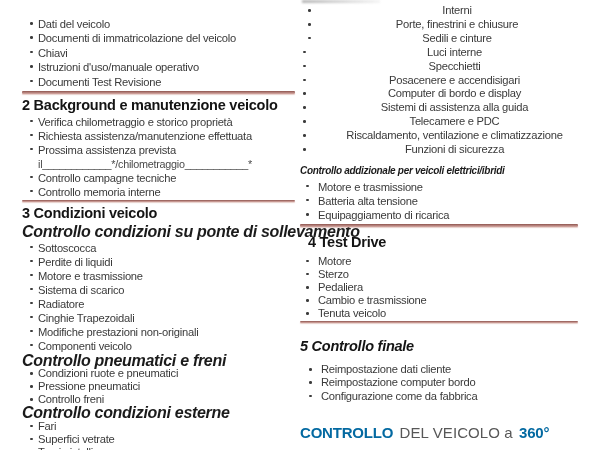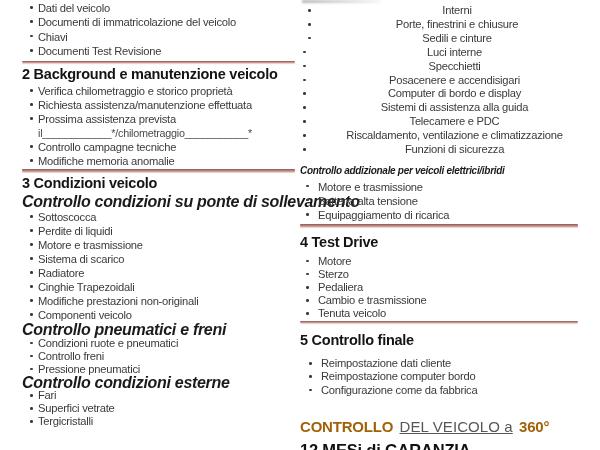--- a/index.html
+++ b/index.html
@@ -37,83 +37,84 @@
   }
   .divider{
     height:2.5px;border-radius:1px;
     background:linear-gradient(#8e544e,#d8aca6);
     box-shadow:0 1px 1px rgba(210,160,152,0.5);
   }
   .col-left .divider{width:273px;}
   .col-right .divider{width:278px;}
 
   
-  .s1{margin-top:1px;}        .s1 li{line-height:14.4px;}
+  .s1{margin-top:17px;}        .s1 li{line-height:14.4px;}
   .d1{margin:2px 0 3px 0;}
   .t2{margin-top:0;}
   .s2{margin-top:2px;}        .s2 li{line-height:14px;}
   .d2{margin-top:1px;}
   .t3{margin-top:3px;}
   .u1{margin-top:4px;}
   .s3{margin-top:2px;}        .s3 li{line-height:14px;}
   .u2{margin-top:1px;}
   .s4{margin-top:0;}          .s4 li{line-height:13px;}
   .u3{margin-top:0;}
   .s5{margin-top:0;}          .s5 li{line-height:13px;}
 
   .r1{margin-top:4px;text-align:center;}        .r1 li{line-height:13.9px;}
   .r1 li:nth-child(-n+3){margin-left:5px;}
   .u4{margin-top:7px;font-size:10px;}
   .r2{margin-top:2px;margin-left:3px;} .r2 li{line-height:14.2px;}
   .d3{margin-top:2px;}
-  .t4{margin-top:7px;}
+  .t4{margin-top:7px;margin-left:8px;}
   .r3{margin-top:5px;margin-left:3px;} .r3 li{line-height:13.2px;}
   .d4{margin-top:0;}
-  .t5{margin-top:9px;}
+  .t5{margin-top:15px;font-style:italic;}
   .r4{margin-top:9px;margin-left:6px;} .r4 li{line-height:13.3px;}
 
   .footer360{
     margin:22px 0 0 0;font-size:15px;line-height:16px;color:#575757;
     letter-spacing:0.1px;white-space:nowrap;
   }
-  .footer360 strong{color:#a16207;font-weight:700;letter-spacing:-0.2px;}
-  .footer360 .mid{margin:0 2px;text-decoration:underline;}
+  .footer360 strong{color:#0369a1;font-weight:700;letter-spacing:-0.2px;}
+  .footer360 .mid{margin:0 2px;}
   .warranty{
     margin:7px 0 0 0;font-size:16.5px;line-height:17px;font-weight:700;
     color:#111;letter-spacing:-0.2px;white-space:nowrap;
   }
   .frag{
     position:absolute;left:2px;top:0;width:78px;height:3px;
     background:linear-gradient(90deg,rgba(110,110,110,0.5),rgba(150,150,150,0.28) 70%,rgba(170,170,170,0.12));
     filter:blur(0.8px);
   }
 </style>
 </head>
 <body>
 
 <div class="page">
 
   <div class="col col-left">
     <ul class="s1">
         <li>Dati del veicolo</li>
         <li>Documenti di immatricolazione del veicolo</li>
         <li>Chiavi</li>
+        <li>Istruzioni d'uso/manuale operativo</li>
         <li>Documenti Test Revisione</li>
       </ul>
 
     <div class="divider d1"></div>
 
     <h2 class="sec-title t2">2 Background e manutenzione veicolo</h2>
     <ul class="s2">
         <li>Verifica chilometraggio e storico proprietà</li>
         <li>Richiesta assistenza/manutenzione effettuata</li>
         <li>Prossima assistenza prevista</li>
         <li class="cont">il____________*/chilometraggio___________*</li>
         <li>Controllo campagne tecniche</li>
-        <li>Modifiche memoria anomalie</li>
+        <li>Controllo memoria interne</li>
       </ul>
 
     <div class="divider d2"></div>
 
     <h2 class="sec-title t3">3 Condizioni veicolo</h2>
 
     <h3 class="sub-title u1">Controllo condizioni su ponte di sollevamento</h3>
     <ul class="s3">
         <li>Sottoscocca</li>
         <li>Perdite di liquidi</li>
@@ -121,22 +122,22 @@
         <li>Sistema di scarico</li>
         <li>Radiatore</li>
         <li>Cinghie Trapezoidali</li>
         <li>Modifiche prestazioni non-originali</li>
         <li>Componenti veicolo</li>
       </ul>
 
     <h3 class="sub-title u2">Controllo pneumatici e freni</h3>
     <ul class="s4">
         <li>Condizioni ruote e pneumatici</li>
+        <li>Pressione pneumatici</li>
         <li>Controllo freni</li>
-        <li>Pressione pneumatici</li>
       </ul>
 
     <h3 class="sub-title u3">Controllo condizioni esterne</h3>
     <ul class="s5">
         <li>Fari</li>
         <li>Superfici vetrate</li>
         <li>Tergicristalli</li>
       </ul>
   </div>
 

